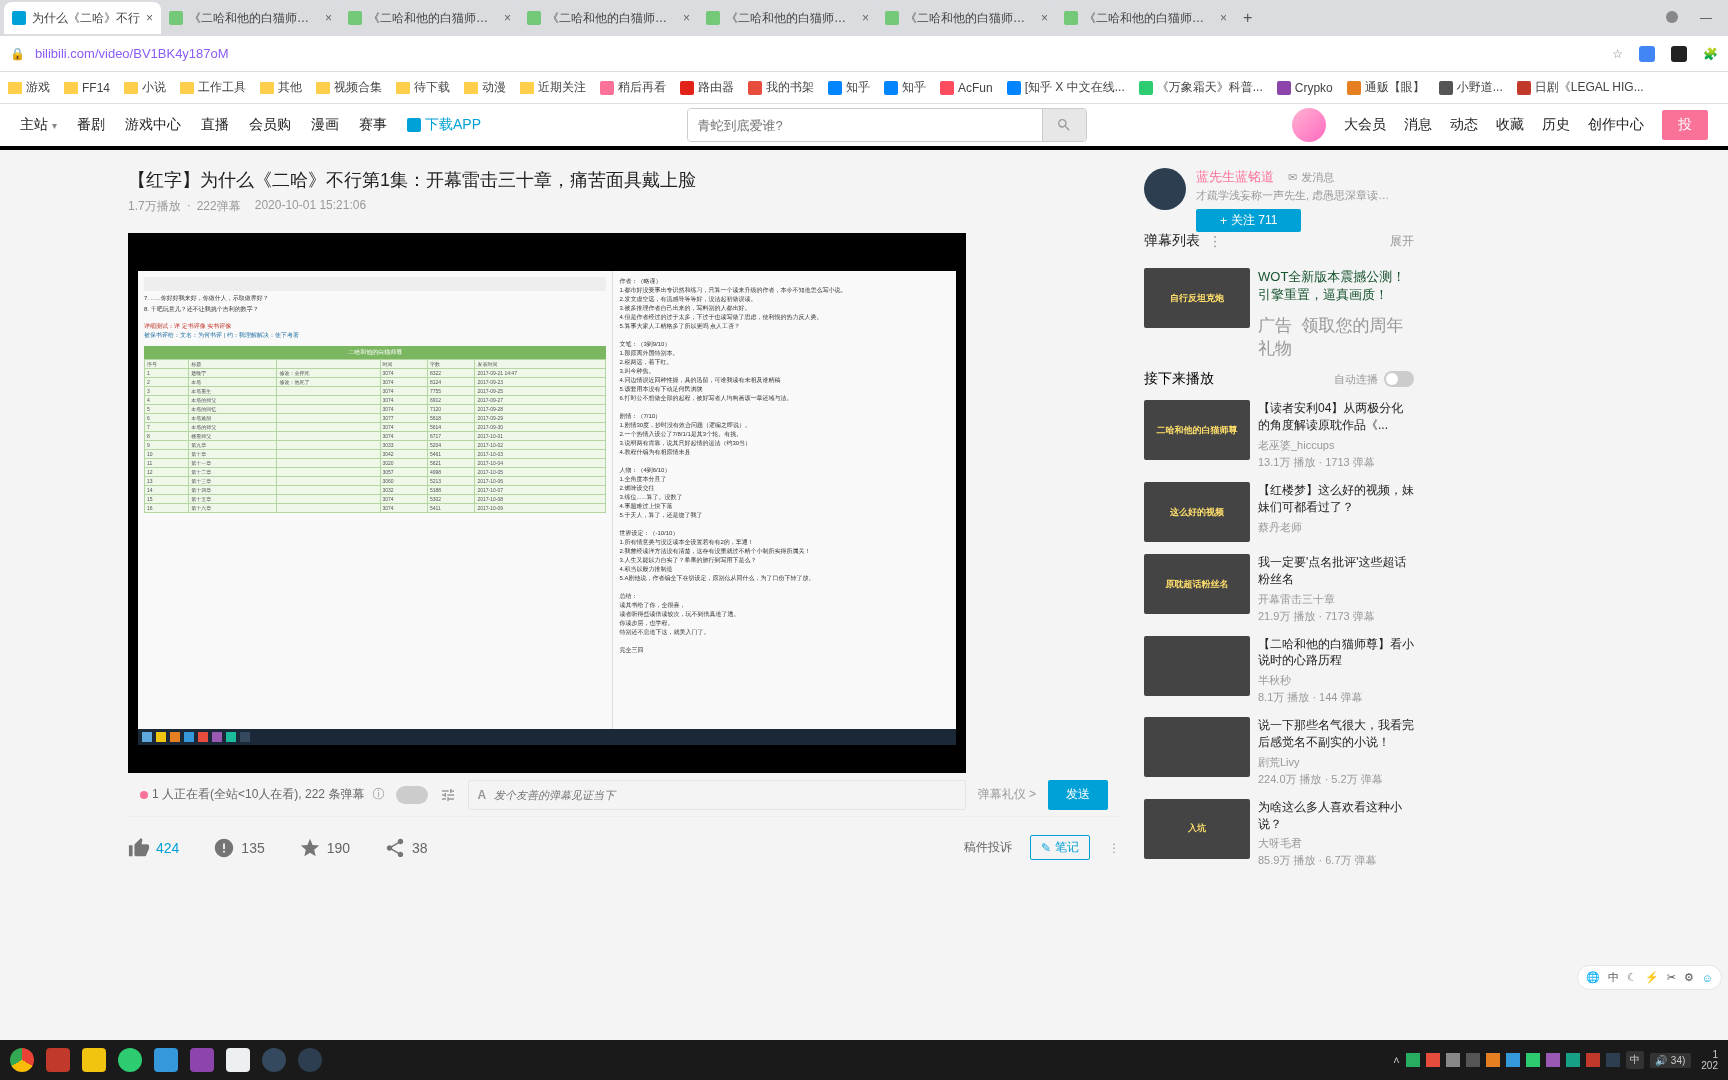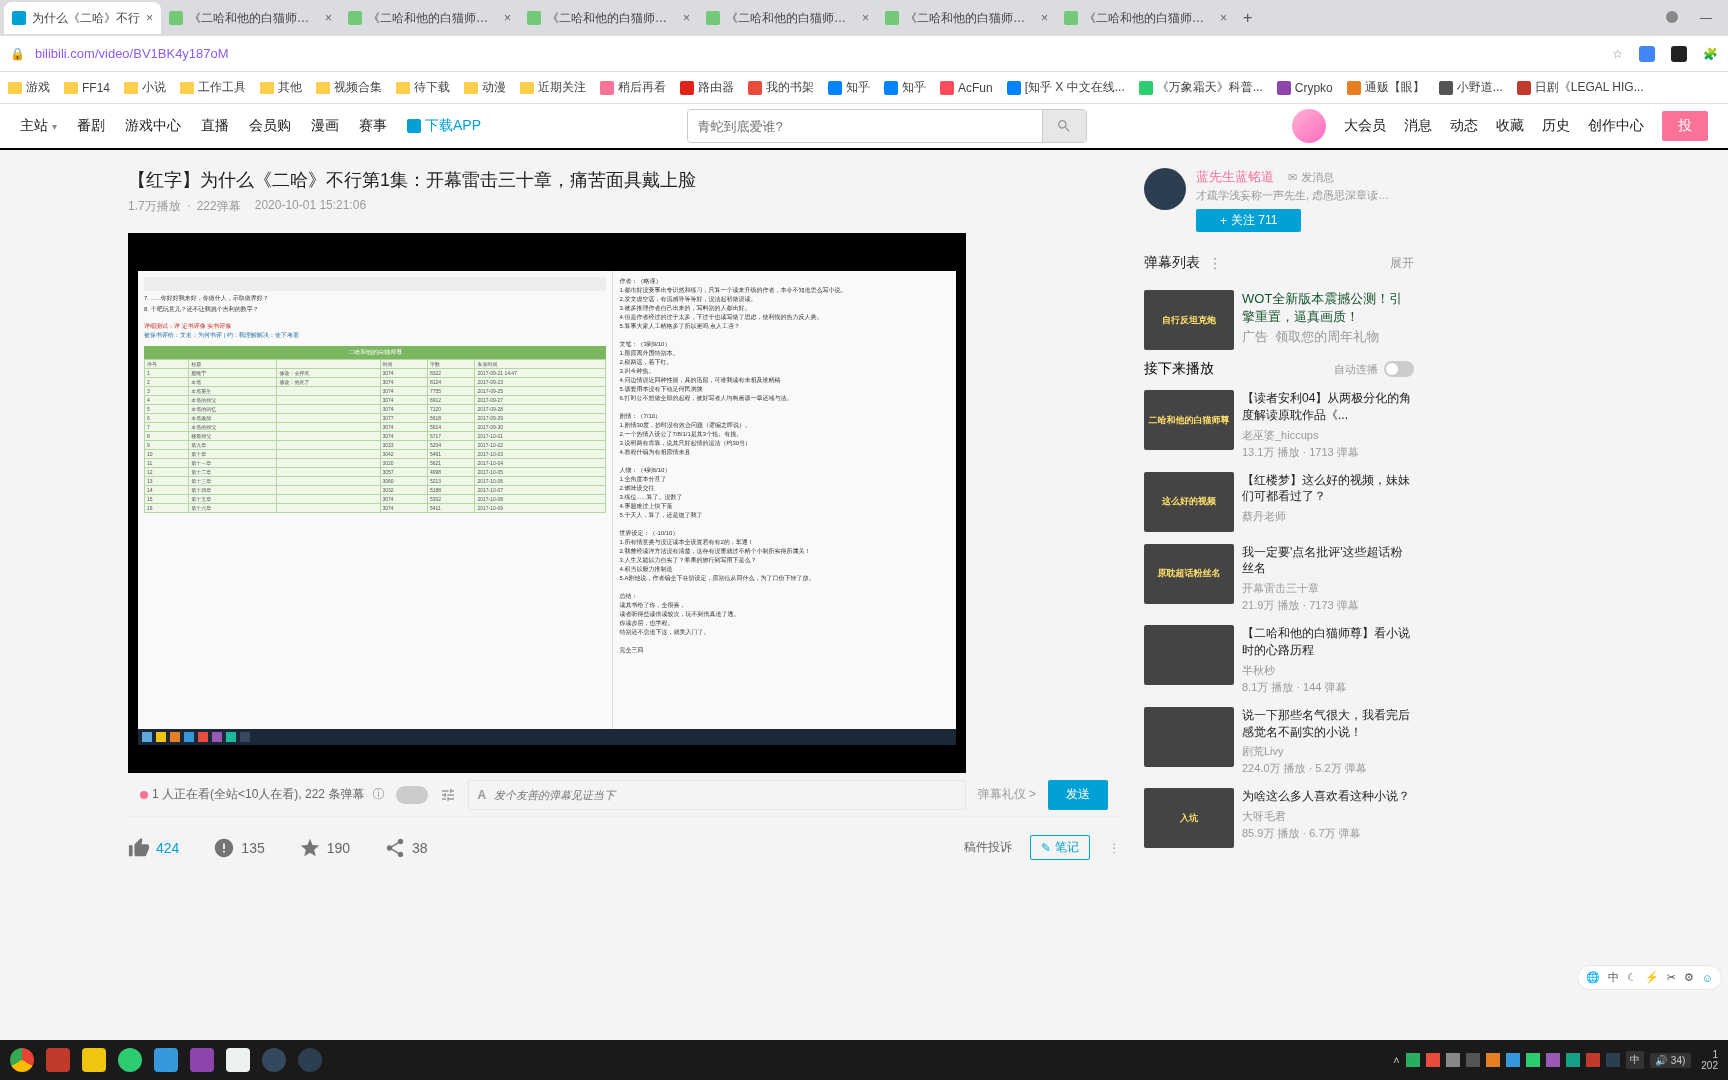--- a/index.html
+++ b/index.html
@@ -21,21 +21,21 @@
   .url-text { flex: 1; color: #8b5cf6; font-size: 13px; }
   .url-icons { display: flex; gap: 16px; align-items: center; }
   .ui-icon { width: 16px; height: 16px; background: #888; border-radius: 3px; }
 
   .bookmarks { background: #fff; height: 32px; display: flex; align-items: center; padding: 0 8px; gap: 14px; border-bottom: 1px solid #e0e0e0; }
   .bm { display: flex; align-items: center; gap: 4px; font-size: 12px; color: #444; white-space: nowrap; }
   .bm-fold { width: 14px; height: 12px; background: #ffcf4b; border-radius: 1px; }
   .bm-icon { width: 14px; height: 14px; border-radius: 2px; }
 
   
-  .bili-nav { background: #fff; height: 46px; display: flex; align-items: center; padding: 0 20px; border-bottom: 2px solid #000000; }
+  .bili-nav { background: #fff; height: 46px; display: flex; align-items: center; padding: 0 20px; border-bottom: 4px solid #000000; }
   .nav-left { display: flex; gap: 20px; align-items: center; font-size: 14px; color: #222; }
   .nav-item { display: flex; align-items: center; gap: 2px; }
   .down-arrow::after { content: '▾'; font-size: 10px; color: #888; margin-left: 2px;}
   .nav-download { color: #00a1d6; display:flex; align-items:center; gap:4px;}
   .dl-icon { width:14px;height:14px;background:#00a1d6;border-radius:2px;}
   .nav-search { flex: 1; display: flex; justify-content: center; }
   .search-box { display: flex; width: 400px; height: 34px; border: 1px solid #ccc; border-radius: 4px; overflow: hidden; }
   .search-input { flex: 1; border: none; padding: 0 10px; font-size: 13px; outline: none; }
   .search-btn { width: 44px; background: #e7e7e7; display: flex; align-items: center; justify-content: center; border-left: 1px solid #ccc;}
   .nav-right { display: flex; gap: 18px; align-items: center; font-size: 14px; color: #222; }
@@ -82,27 +82,27 @@
   .note-btn{border:1px solid #00a1d6;color:#00a1d6;padding:3px 10px;border-radius:2px;display:flex;align-items:center;gap:4px;}
 
   
   .up-card{display:flex;gap:10px;}
   .up-avatar{width:42px;height:42px;border-radius:50%;background:#2c3e50;}
   .up-name{color:#fb7299;font-size:13px;}
   .up-msg{font-size:11px;color:#999;display:flex;align-items:center;gap:4px;}
   .up-sign{font-size:11px;color:#999;margin-top:2px; white-space:nowrap; overflow:hidden; text-overflow:ellipsis; width:200px;}
   .follow-btn{background:#00a1d6;color:#fff;font-size:12px;padding:3px 24px;border-radius:2px;display:inline-flex;align-items:center;gap:4px;margin-top:6px;}
 
-  .danmu-list-hdr{display:flex;align-items:center;gap:8px;margin-top:22px;font-size:14px;color:#222;}
+  .danmu-list-hdr{display:flex;align-items:center;gap:8px;font-size:14px;color:#222;}
   .expand{margin-left:auto;color:#999;font-size:12px;}
 
   .ad-card{display:flex;gap:8px;margin-top:18px;}
-  .thumb{width:90px;height:60px;background:#444;border-radius:2px;position:relative;flex-shrink:0; display:flex;align-items:center;justify-content:center;font-size:9px;color:#ffdf6b;font-weight:bold; text-align:center; line-height:1.2;}
+  .thumb{width:106px;height:60px;background:#444;border-radius:2px;position:relative;flex-shrink:0; display:flex;align-items:center;justify-content:center;font-size:9px;color:#ffdf6b;font-weight:bold; text-align:center; line-height:1.2;}
   .ad-title{font-size:13px;color:#14532d;line-height:1.4;}
-  .ad-tag{font-size:13px;color:#999;margin-top:2px;}
+  .ad-tag{font-size:17px;color:#999;margin-top:10px;}
 
   .nextplay{display:flex;align-items:center;margin-top:10px;font-size:14px;}
   .autoplay-lbl{margin-left:auto;font-size:11px;color:#999;display:flex;align-items:center;gap:6px;}
   .auto-switch{width:30px;height:16px;background:#ccc;border-radius:8px;position:relative;}
   .auto-switch::after{content:'';width:12px;height:12px;background:#fff;border-radius:50%;position:absolute;top:2px;left:2px;}
 
   .rec-item{display:flex;gap:8px;margin-top:12px;}
   .rec-title{font-size:12px;color:#222;line-height:1.4;}
   .rec-up{font-size:11px;color:#999;margin-top:4px;}
   .rec-stats{font-size:11px;color:#999;margin-top:2px;}

